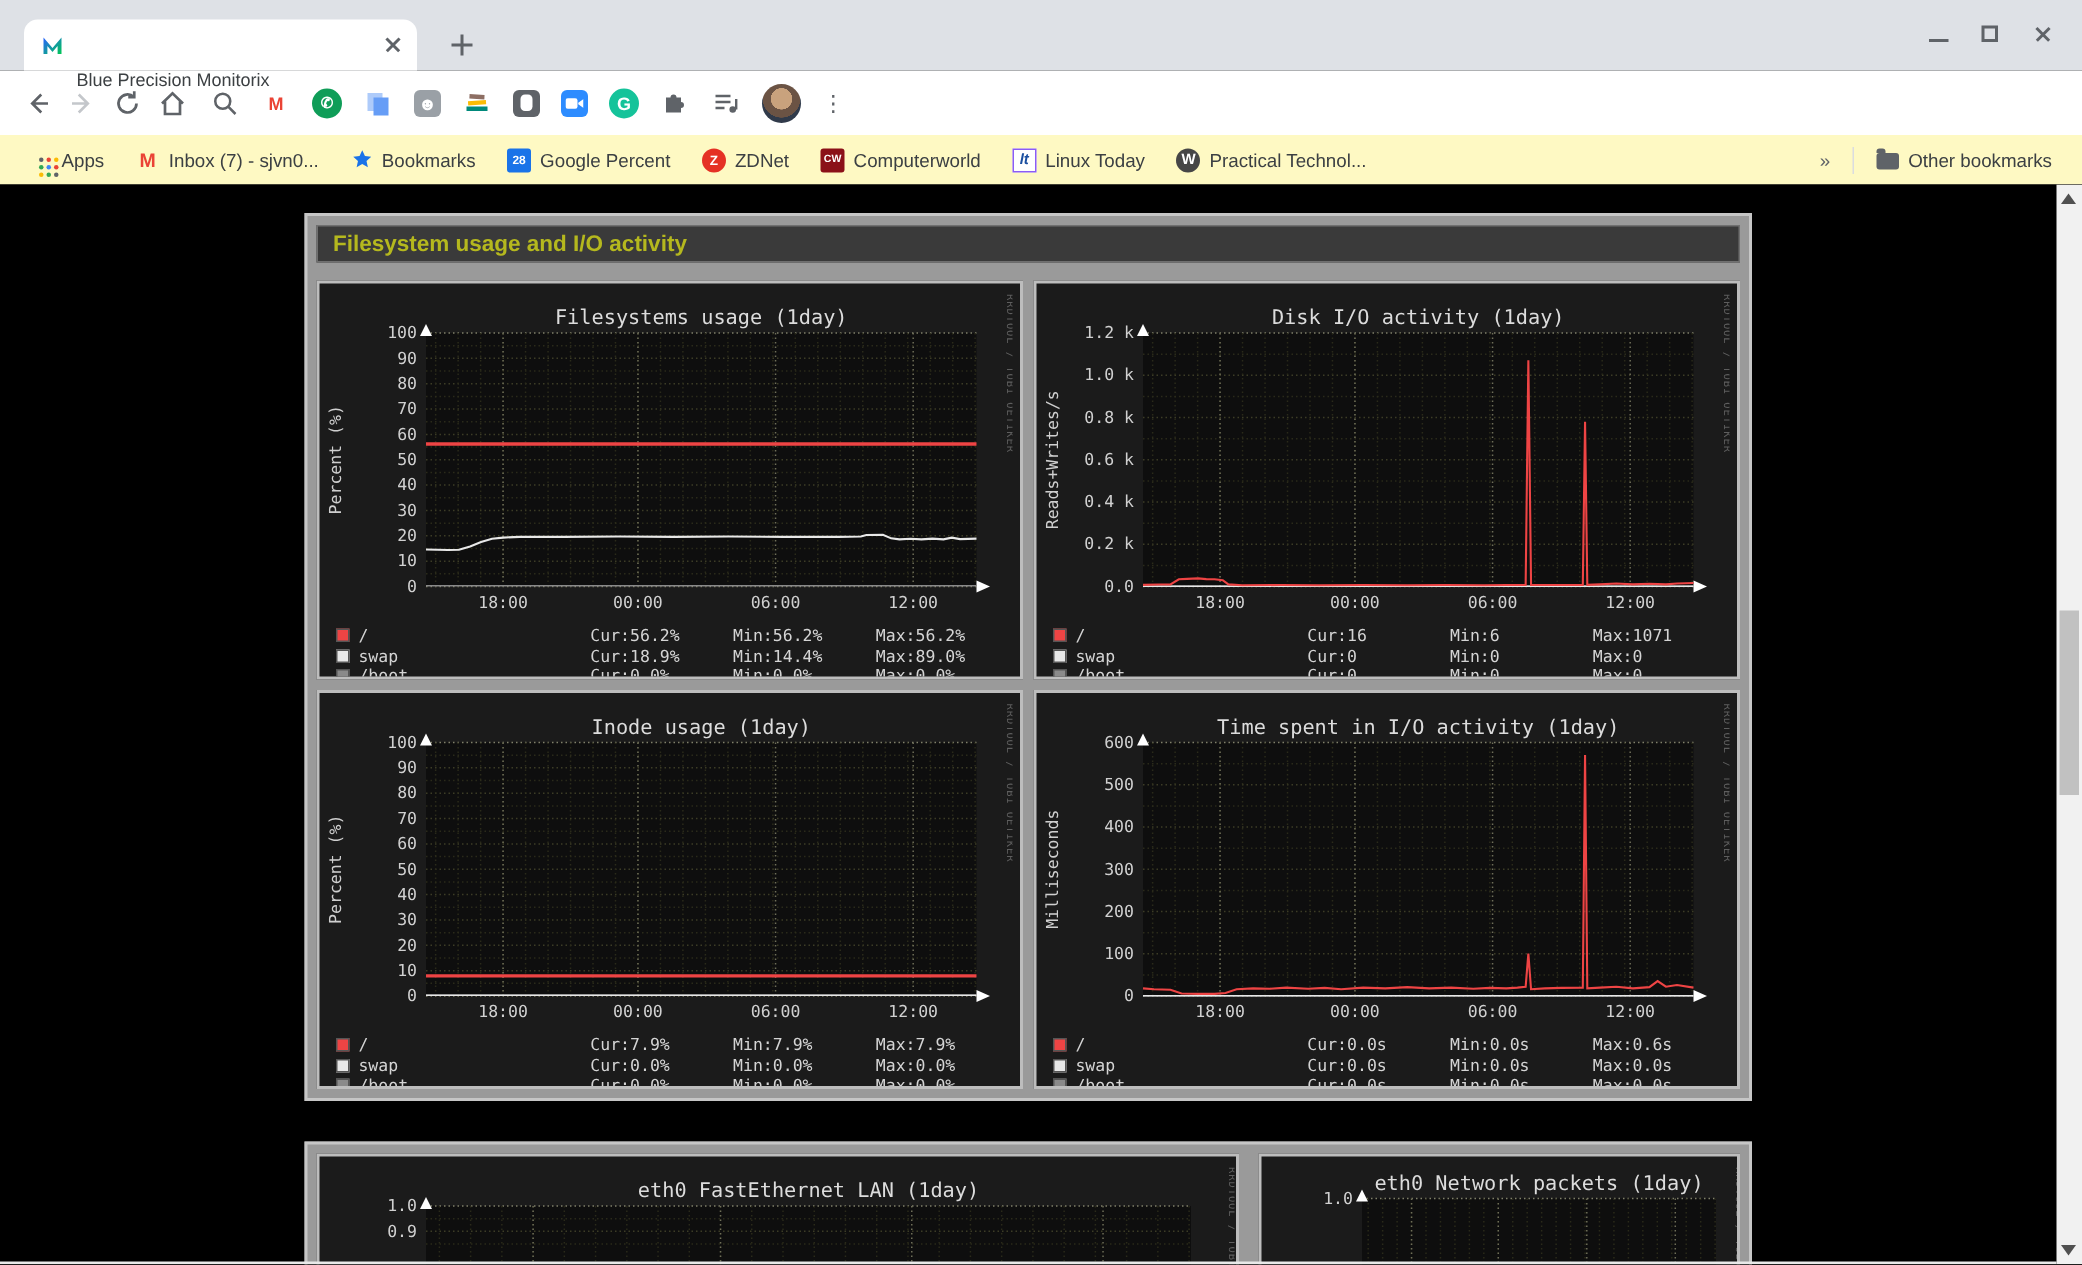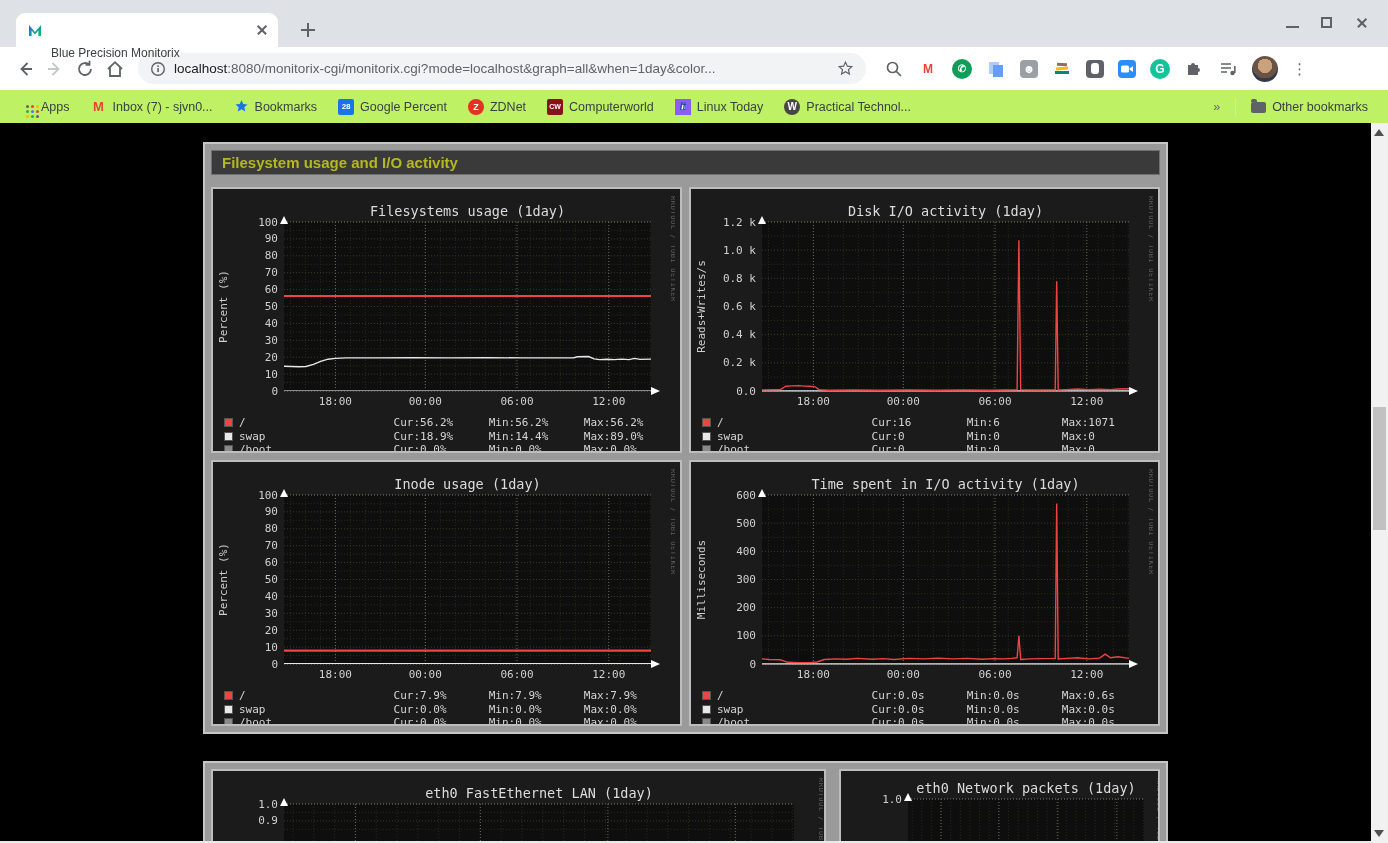--- a/index.html
+++ b/index.html
@@ -34,21 +34,21 @@
   .urltext .host { color:#202124; } .urltext .rest { color:#5f6368; }
   .extrow { display:flex; align-items:center; gap:14px; margin-left:10px; }
   .eicon { width:20px; height:20px; display:flex; align-items:center; justify-content:center;
     font-size:12px; font-weight:bold; }
   .badge { border-radius:4px; color:#fff; width:18px; height:18px; display:flex;
     align-items:center; justify-content:center; }
   .avatar { width:26px; height:26px; border-radius:50%;
     background:radial-gradient(circle at 50% 38%, #c9a27d 0 34%, #6b5344 35% 60%, #303a4a 61%); }
   .dots { color:#5f6368; font-size:15px; letter-spacing:0; }
 
-  .bookmarks { height:33px; background:#bef264; display:flex; align-items:center;
+  .bookmarks { height:33px; background:#fef9c3; display:flex; align-items:center;
     padding:0 14px; gap:9px; font-size:12.5px; color:#3c4043; }
   .bm { display:flex; align-items:center; gap:6px; padding:3px 6px; border-radius:4px; white-space:nowrap; }
   .bm-ico { width:16px; height:16px; display:flex; align-items:center; justify-content:center;
     font-size:10px; font-weight:bold; }
   .grid9 { width:3px; height:3px; background:#5f6368; border-radius:50%; margin:6px;
     box-shadow:5px 0 0 #ea4335,10px 0 0 #fbbc05,0 5px 0 #34a853,5px 5px 0 #4285f4,
     10px 5px 0 #ea4335,0 10px 0 #fbbc05,5px 10px 0 #34a853,10px 10px 0 #5f6368; }
   .spacer { flex:1; }
   .vdiv { width:1px; height:18px; background:#dadce0; }
   .folder { width:15px; height:11px; background:#5f6368; border-radius:2px; position:relative; margin-top:2px; }
@@ -122,31 +122,20 @@
   <span class="navbtn">
     <svg width="20" height="20" viewBox="0 0 20 20">
         <path d="M16 10 a6 6 0 1 1 -1.8 -4.3 M14.5 1.8 v4 h-4" stroke="#5f6368" stroke-width="1.8" fill="none"></path>
       </svg>
   </span>
   <span class="navbtn">
     <svg width="20" height="20" viewBox="0 0 20 20">
         <path d="M3 10 L10 3.2 L17 10 M5 8.6 V17 H15 V8.6" stroke="#5f6368" stroke-width="1.8" fill="none"></path>
       </svg>
   </span>
-  <div class="urlbar">
-    <svg width="16" height="16" viewBox="0 0 16 16">
-      <circle cx="8" cy="8" r="6.3" stroke="#5f6368" stroke-width="1.4" fill="none"></circle>
-      <rect x="7.3" y="7" width="1.6" height="4" fill="#5f6368"></rect>
-        <rect x="7.3" y="4.4" width="1.6" height="1.6" fill="#5f6368"></rect>
-    </svg>
-    <span class="urltext"><span class="host">localhost</span><span class="rest">:8080/monitorix-cgi/monitorix.cgi?mode=localhost&amp;graph=all&amp;when=1day&amp;color...</span></span>
-    <svg width="17" height="17" viewBox="0 0 20 20">
-      <path d="M10 2.5 l2.2 4.8 5.2 .5 -3.9 3.5 1.1 5.1 -4.6 -2.7 -4.6 2.7 1.1 -5.1 -3.9 -3.5 5.2 -.5 Z" stroke="#5f6368" stroke-width="1.4" fill="none"></path>
-    </svg>
-  </div>
   <div class="extrow">
     <span class="eicon">
       <svg width="18" height="18" viewBox="0 0 18 18">
           <circle cx="7.5" cy="7.5" r="5" stroke="#5f6368" stroke-width="1.7" fill="none"></circle>
           <path d="M11.3 11.3 L16 16" stroke="#5f6368" stroke-width="1.7"></path>
         </svg>
     </span>
     <span class="eicon" style="color:#ea4335">M</span>
     <span class="eicon" style="background:#0f9d58;border-radius:50%;color:#fff;font-size:10px">✆</span>
     <span class="eicon">
@@ -211,21 +200,21 @@
   </span>
   <span class="bm">
     <span class="bm-ico" style="background:#e53124;color:#fff;border-radius:50%;font-size:9px">Z</span>
     <span>ZDNet</span>
   </span>
   <span class="bm">
     <span class="bm-ico" style="background:#8b1118;color:#fff;font-size:7px;border-radius:2px">CW</span>
     <span>Computerworld</span>
   </span>
   <span class="bm">
-    <span class="bm-ico" style="background:#fff;border:6px solid #8b5cf6;color:#1b4fa0;font-style:italic;font-size:10px">lt</span>
+    <span class="bm-ico" style="background:#fff;border:1px solid #8b5cf6;color:#1b4fa0;font-style:italic;font-size:10px">lt</span>
     <span>Linux Today</span>
   </span>
   <span class="bm">
     <span class="bm-ico" style="background:#464646;color:#fff;border-radius:50%;font-size:10px">W</span>
     <span>Practical Technol...</span>
   </span>
   <span class="spacer"></span>
   <span class="bm" style="color:#5f6368">»</span>
   <span class="vdiv"></span>
   <span class="bm">

